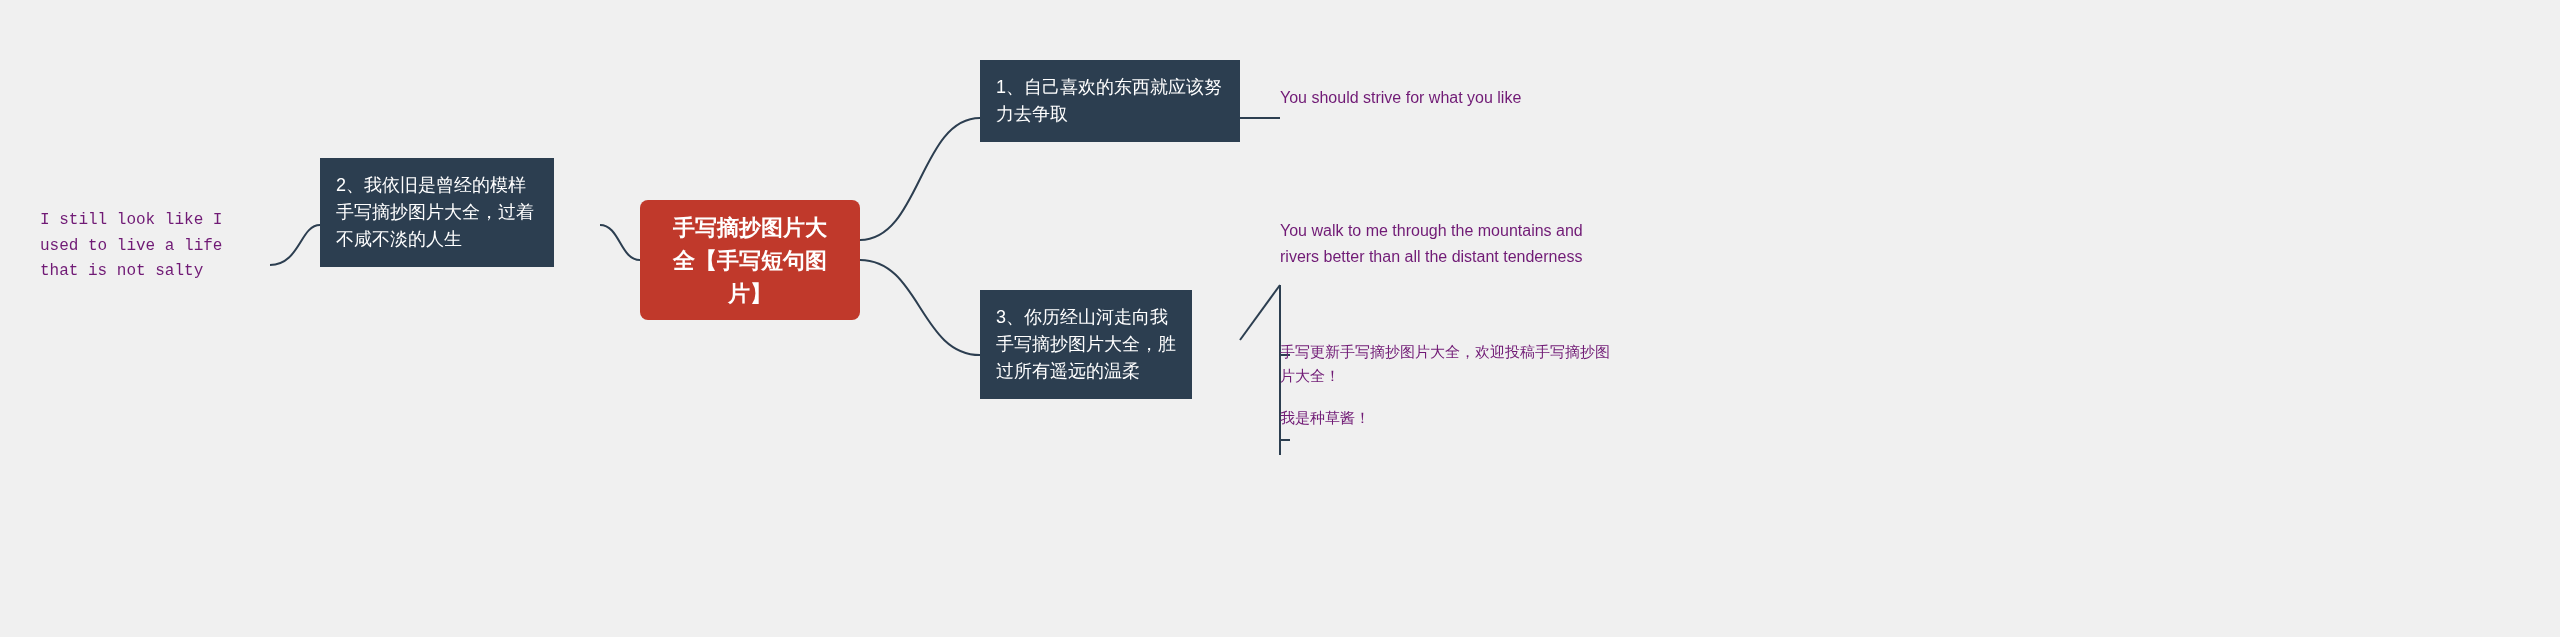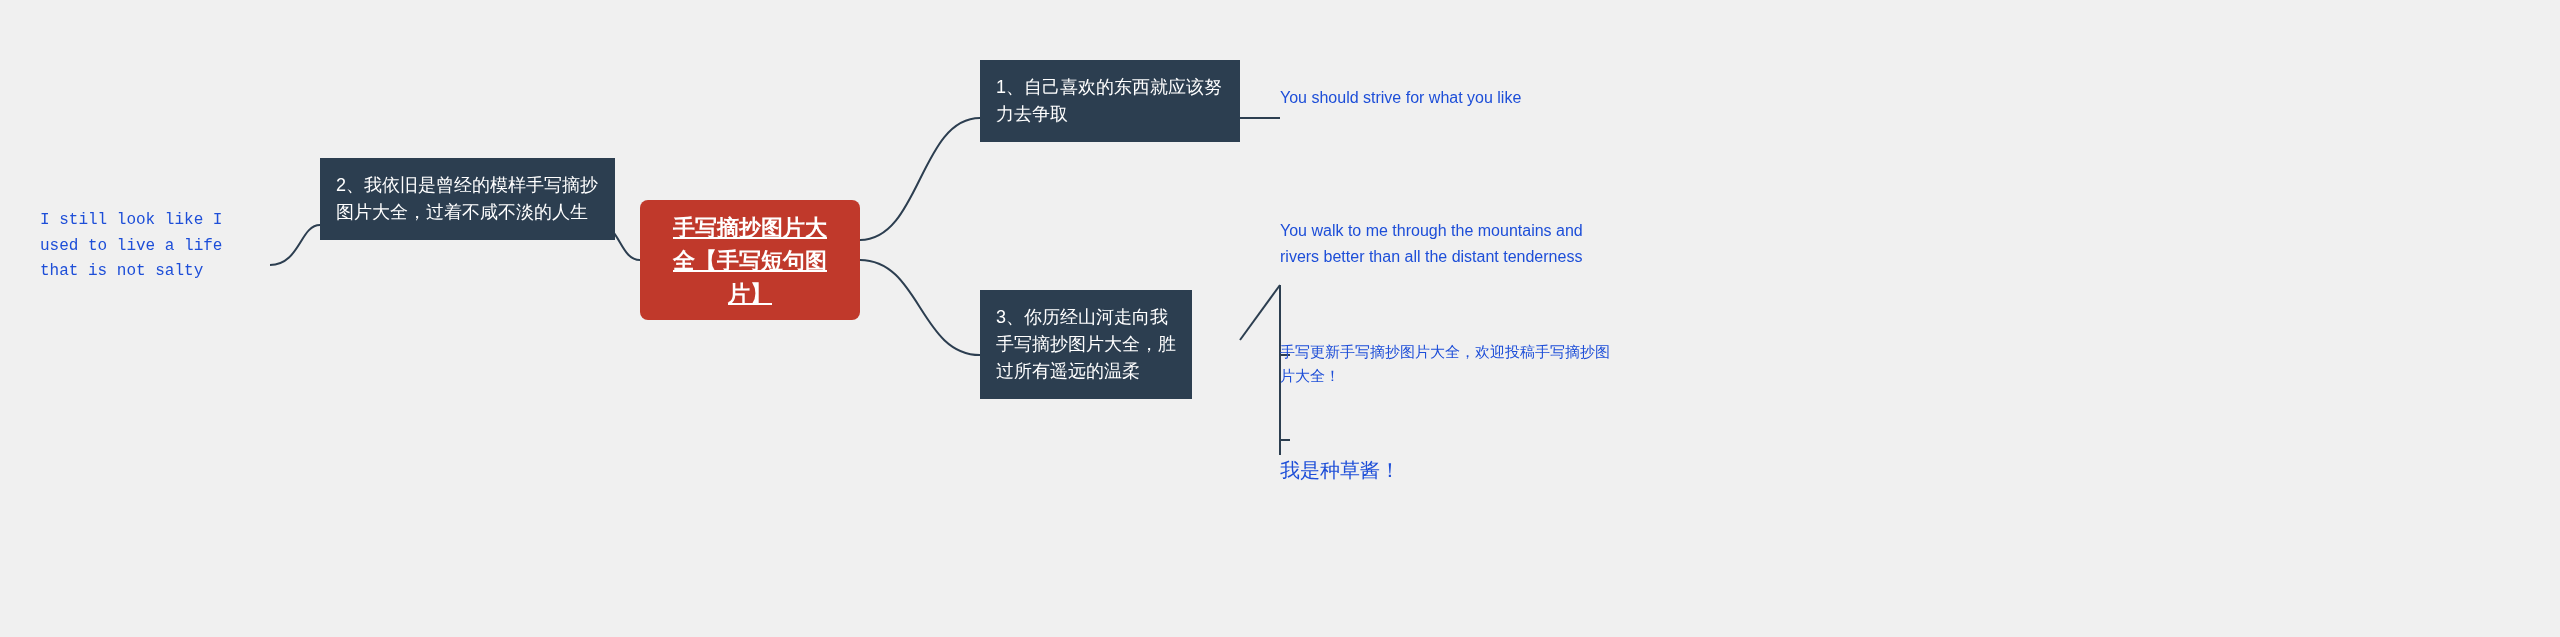--- a/index.html
+++ b/index.html
@@ -31,59 +31,58 @@
       display: flex;
       align-items: center;
       justify-content: center;
       text-align: center;
       color: white;
       font-size: 22px;
       font-weight: bold;
       line-height: 1.5;
       z-index: 10;
       padding: 26px;
-      text-decoration: underline;
     }
 
     
     .branch-node {
       position: absolute;
       background: #2c3e50;
       border-radius: 0;
       color: white;
       font-size: 18px;
       line-height: 1.5;
       padding: 14px 16px;
       z-index: 10;
     }
 
     .branch-node-1 {
       left: 320px;
       top: 158px;
-      width: 295px;
+      width: 234px;
     }
 
     
     .branch-node-2 {
       left: 980px;
       top: 60px;
       width: 260px;
     }
 
     
     .branch-node-3 {
       left: 980px;
       top: 290px;
       width: 212px;
     }
 
     
     .text-node {
       position: absolute;
-      color: #1d4ed8;
+      color: #701a75;
       font-size: 16px;
       line-height: 1.6;
       z-index: 10;
     }
 
     .text-node-left {
       left: 40px;
       top: 208px;
       width: 230px;
       font-family: Liberation Mono, monospace;
@@ -103,23 +102,23 @@
 
     .text-node-mid-right2 {
       left: 1280px;
       top: 340px;
       width: 340px;
       font-size: 15px;
     }
 
     .text-node-bottom-right {
       left: 1280px;
-      top: 454px;
+      top: 406px;
       width: 200px;
-      font-size: 20px;
+      font-size: 15px;
     }
 
     
     .connectors {
       position: absolute;
       top: 0; left: 0;
       width: 2560px;
       height: 637px;
       z-index: 5;
     }

